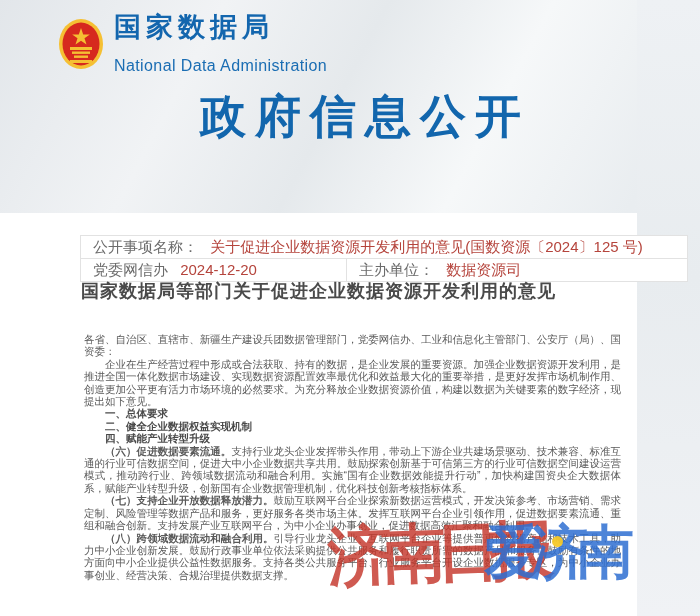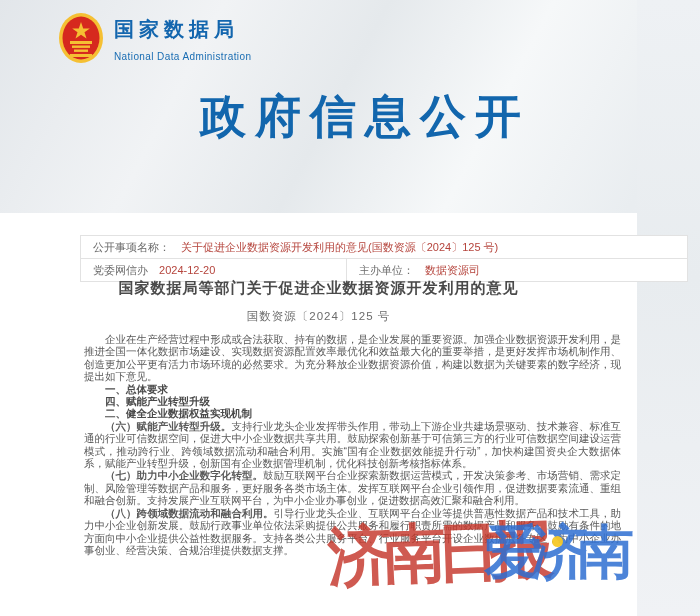--- a/index.html
+++ b/index.html
@@ -5,37 +5,37 @@
   html,body{margin:0;padding:0;}
   body{width:700px;height:616px;overflow:hidden;font-family:"Liberation Sans","DejaVu Sans",sans-serif;}
   .canvas{position:relative;width:700px;height:616px;
     background:linear-gradient(118deg,#e2e6ea 0%,#f1f3f5 22%,#e5e9ec 38%,#f6f8f9 54%,#e9edf0 72%,#eff1f3 100%);}
   .right-strip{position:absolute;right:0;top:0;width:63px;height:616px;
     background:linear-gradient(180deg,#eef1f4 0%,#e8ecef 45%,#f0f2f5 100%);}
   
   .logo{position:absolute;left:58px;top:12px;display:flex;align-items:center;}
   .logo svg{display:block;}
   .logo-text{margin-left:10px;}
-  .logo-cn{font-size:20px;font-weight:bold;color:#1366ae;letter-spacing:5px;line-height:30px;}
-  .logo-en{font-size:10px;color:#1a6db3;letter-spacing:0.4px;margin-top:7px;}
+  .logo-cn{font-size:27px;font-weight:bold;color:#1366ae;letter-spacing:5px;line-height:30px;}
+  .logo-en{font-size:16px;color:#1a6db3;letter-spacing:0.4px;margin-top:15px;text-align:right;}
   .page-title{position:absolute;left:15px;top:86px;width:700px;text-align:center;
     font-size:46px;font-weight:bold;color:#1266ad;letter-spacing:9px;}
   
   .sheet{position:absolute;left:0;top:213px;width:637px;height:403px;background:#ffffff;}
   
   .info-table{position:absolute;left:80px;top:22px;width:608px;border-collapse:collapse;
-    font-size:11px;background:#fff;}
+    font-size:15px;background:#fff;}
   .info-table td{border:1px solid #e2e2e2;height:20px;padding:1px 6px 1px 12px;vertical-align:middle;white-space:nowrap;overflow:hidden;}
   .info-table .c1{width:247px;}
   .lbl{color:#6b6b6b;}
   .val{color:#b5443c;margin-left:8px;text-decoration:none;}
   a.val{cursor:pointer;}
   
   .doc-title{position:absolute;left:0;top:66px;width:637px;margin:0;text-align:center;
-    font-size:15px;font-weight:bold;color:#4a4a4a;letter-spacing:1px;}
+    font-size:18px;font-weight:bold;color:#4a4a4a;letter-spacing:1px;}
   .doc-no{position:absolute;left:0;top:96px;width:637px;text-align:center;
     font-size:11.5px;color:#6b6b6b;letter-spacing:1px;}
   .article{position:absolute;left:84px;top:120px;width:537px;
     font-size:10.5px;line-height:12.4px;color:#5a5a5a;text-align:justify;}
   .article p{margin:0;text-indent:21px;}
   .article p.no-indent{text-indent:0;}
   .article p.hd{font-weight:bold;color:#4a4a4a;}
   
   .wm{position:absolute;pointer-events:none;font-weight:bold;white-space:nowrap;}
   .wm-red{left:328px;top:510px;font-size:64px;letter-spacing:-10px;color:#c5372b;opacity:0.82;
@@ -85,29 +85,29 @@
         </td>
         <td>
           <span class="lbl">主办单位：</span>
           <span class="val">数据资源司</span>
         </td>
       </tr>
     </tbody>
       </table>
 
     <h2 class="doc-title">国家数据局等部门关于促进企业数据资源开发利用的意见</h2>
-    <div class="doc-no">国数资源〔2024〕125 号</div>
 
     <div class="article">
+      <p class="no-indent">各省、自治区、直辖市、新疆生产建设兵团数据管理部门，党委网信办、工业和信息化主管部门、公安厅（局）、国资委：</p>
       <p>企业在生产经营过程中形成或合法获取、持有的数据，是企业发展的重要资源。加强企业数据资源开发利用，是推进全国一体化数据市场建设、实现数据资源配置效率最优化和效益最大化的重要举措，是更好发挥市场机制作用、创造更加公平更有活力市场环境的必然要求。为充分释放企业数据资源价值，构建以数据为关键要素的数字经济，现提出如下意见。</p>
       <p class="hd">一、总体要求</p>
+      <p class="hd">二、健全企业数据权益实现机制</p>
       <p class="hd">四、赋能产业转型升级</p>
-      <p class="hd">二、健全企业数据权益实现机制</p>
-      <p><b>（六）赋能产业转型升级。</b><span>支持行业龙头企业发挥带头作用，带动上下游企业共建场景驱动、技术兼容、标准互通的行业可信数据空间，促进大中小企业数据共享共用。鼓励探索创新基于可信第三方的行业可信数据空间建设运营模式，推动跨行业、跨领域数据流动和融合利用。实施“国有企业数据效能提升行动”，加快构建国资央企大数据体系，赋能产业转型升级，创新国有企业数据管理机制，优化科技创新考核指标体系。</span></p>
-      <p><b>（七）助力中小企业数字化转型。</b><span>鼓励互联网平台企业探索新数据运营模式，开发决策参考、市场营销、需求定制、风险管理等数据产品和服务，更好服务各类市场主体。发挥互联网平台企业引领作用，促进数据要素流通、重组和融合创新。支持发展产业互联网平台，为中小企业办事创业，促进数据高效汇聚和融合利用。</span></p>
+      <p><b>（六）促进数据要素流通。</b><span>支持行业龙头企业发挥带头作用，带动上下游企业共建场景驱动、技术兼容、标准互通的行业可信数据空间，促进大中小企业数据共享共用。鼓励探索创新基于可信第三方的行业可信数据空间建设运营模式，推动跨行业、跨领域数据流动和融合利用。实施“国有企业数据效能提升行动”，加快构建国资央企大数据体系，赋能产业转型升级，创新国有企业数据管理机制，优化科技创新考核指标体系。</span></p>
+      <p><b>（七）支持企业开放数据释放潜力。</b><span>鼓励互联网平台企业探索新数据运营模式，开发决策参考、市场营销、需求定制、风险管理等数据产品和服务，更好服务各类市场主体。发挥互联网平台企业引领作用，促进数据要素流通、重组和融合创新。支持发展产业互联网平台，为中小企业办事创业，促进数据高效汇聚和融合利用。</span></p>
       <p><b>（八）跨领域数据流动和融合利用。</b><span>引导行业龙头企业、互联网平台企业等提供普惠性数据产品和技术工具，助力中小企业创新发展。鼓励行政事业单位依法采购提供公共服务和履行职责所需的数据产品和服务。鼓励有条件的地方面向中小企业提供公益性数据服务。支持各类公共服务平台、行业服务平台开设企业数据服务专区，为中小企业办事创业、经营决策、合规治理提供数据支撑。</span></p>
     </div>
   </div>
 
   <div class="wm wm-red">济南日报</div>
   <div class="wm wm-blue">爱济南</div>
   <div class="wm-dot"></div>
 </div>
 
 </body></html>

